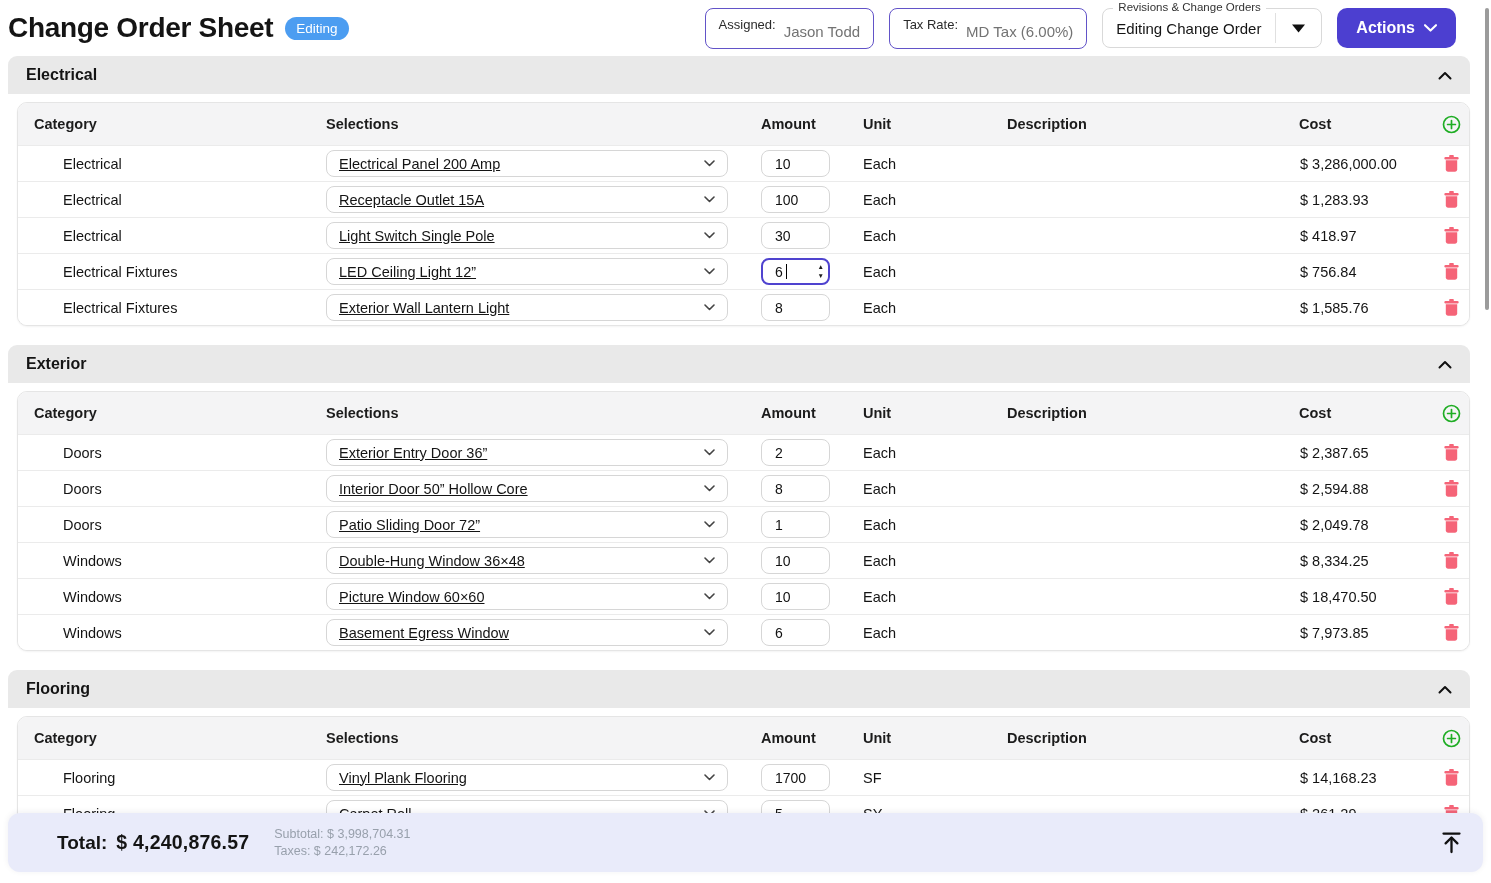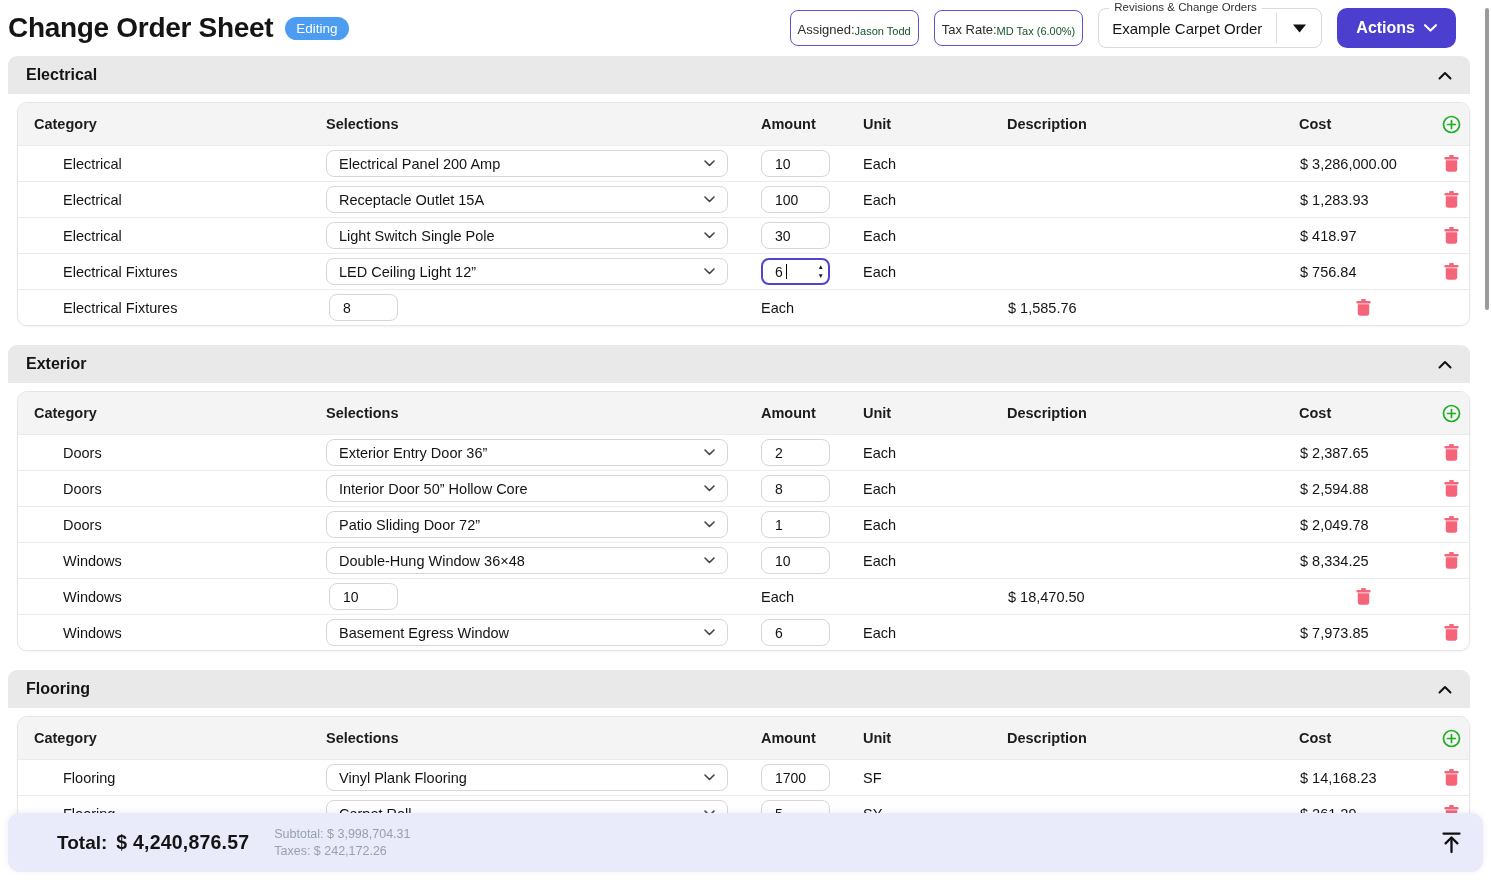--- a/index.html
+++ b/index.html
@@ -6,24 +6,24 @@
   html,body { width:1491px; height:883px; overflow:hidden; background:#fff;
     font-family:"Liberation Sans", sans-serif; color:#141414; }
   .page { position:relative; width:1491px; height:883px; }
 
   
   .topbar { height:56px; display:flex; align-items:center; padding:0 35px 0 8px; }
   .page-title { font-size:28px; font-weight:800; letter-spacing:-0.3px; }
   .badge { margin-left:12px; background:#4c9df1; color:#fff; font-size:13.5px;
     padding:4px 11px; border-radius:999px; }
   .top-controls { margin-left:auto; display:flex; align-items:center; gap:15px; }
-  .info-box { display:flex; align-items:flex-end; gap:0; border:1.4px solid #6253c8;
-    border-radius:8px; padding:8px 7px; background:#fff; cursor:pointer; }
+  .info-box { display:flex; align-items:flex-start; gap:8px; border:1.4px solid #6253c8;
+    border-radius:8px; padding:8px 13px; background:#fff; cursor:pointer; }
   .info-label { font-size:13px; color:#2b2b2b; }
-  .info-value { font-size:11px; color:#14532d;margin-top:6px; }
+  .info-value { font-size:15px; color:#737373;margin-top:6px; }
   .revisions-select { position:relative; display:flex; align-items:center;
     border:1px solid #d9d9d9; border-radius:8px; height:40px; padding-left:13px;
     min-width:220px; background:#fff; cursor:pointer; }
   .rev-legend { position:absolute; top:-8px; left:10px; background:#fff; padding:0 5px;
     font-size:11.5px; color:#333; white-space:nowrap; }
   .rev-value { font-size:15px; padding-right:14px; }
   .rev-divider { width:1px; align-self:stretch; margin:4px 0; background:#e0e0e0; }
   .rev-arrow { width:44px; display:flex; justify-content:center; align-items:center; }
   .actions-btn { display:flex; align-items:center; gap:9px; background:#4c3fd0; color:#fff;
     border:none; border-radius:10px; height:40px; padding:0 19px; font-size:16px;
@@ -43,21 +43,21 @@
     grid-template-columns:308px 432px 102px 144px 292px 135px 40px; align-items:center; }
   .thead { height:42px; background:#f4f4f5; font-weight:600; font-size:14.5px; color:#1c1c1c; }
   .th-cat { padding-left:16px; }
   .th-amt, .th-unit, .th-desc, .th-cost { padding-left:3px; }
   .th-add { display:flex; justify-content:center; }
   .add-btn { background:none; border:none; cursor:pointer; display:flex; padding:0; }
   .row { height:36px; border-top:1px solid #ebebeb; font-size:14.5px; background:#fff; }
   .cell-cat { padding-left:45px; }
   .select { width:402px; height:27px; border:1px solid #d6d6d6; border-radius:8px;
     background:#fff; display:flex; align-items:center; padding:0 12px; font-size:14.5px;
-    cursor:pointer; }
+    cursor:pointer;text-decoration:underline; }
   .select-chevron { margin-left:auto; display:flex; }
   .amount-wrap { position:relative; display:inline-block; margin-left:3px; }
   .amount-input { width:69px; height:27px; border:1px solid #d6d6d6; border-radius:8px;
     padding-left:13px; font-size:14px; font-family:inherit; color:#111; background:#fff; }
   .amount-wrap .caret, .amount-wrap .spinner { display:none; }
   .amount-wrap.focused .amount-input { border:2px solid #4f43cf; padding-left:12px; }
   .amount-wrap.focused .caret { display:block; position:absolute; left:25px; top:6px;
     width:1px; height:15px; background:#000; }
   .amount-wrap.focused .spinner { display:flex; flex-direction:column; position:absolute;
     right:6px; top:4px; font-size:6.5px; line-height:1.45; color:#1a1a1a; cursor:pointer; }
@@ -94,21 +94,21 @@
       <div class="info-box">
         <span class="info-label">Assigned:</span>
         <span class="info-value">Jason Todd</span>
       </div>
       <div class="info-box">
         <span class="info-label">Tax Rate:</span>
         <span class="info-value">MD Tax (6.00%)</span>
       </div>
       <div class="revisions-select">
         <span class="rev-legend">Revisions &amp; Change Orders</span>
-        <span class="rev-value">Example Carpet Order</span>
+        <span class="rev-value">Editing Change Order</span>
         <span class="rev-divider"></span>
         <span class="rev-arrow">
           <svg width="15" height="10" viewBox="0 0 15 10">
               <polygon points="1,1.5 14,1.5 7.5,9.5" fill="#111"></polygon>
             </svg>
         </span>
       </div>
       <button class="actions-btn">
         <span>Actions</span>
         <span style="display:flex;">
@@ -289,20 +289,30 @@
             <rect x="0.4" y="1.9" width="14.2" height="2.5" rx="1.2" fill="#f56478"></rect>
             <path d="M1.8 5.3 H13.2 V14.6 a2.1 2.1 0 0 1 -2.1 2.1 H3.9 a2.1 2.1 0 0 1 -2.1 -2.1 Z" fill="#f56478"></path>
           </svg>
         </span>
       </button>
     </div>
   </div>
 
   <div class="row">
     <div class="cell cell-cat">Electrical Fixtures</div>
+    <div class="cell cell-sel">
+      <div class="select">
+        <span>Exterior Wall Lantern Light</span>
+        <span class="select-chevron">
+          <svg width="11" height="7" viewBox="0 0 11 7">
+                        <path d="M1 1 L5.5 5.5 L10 1" stroke="#444" stroke-width="1.6" fill="none" stroke-linecap="round" stroke-linejoin="round"></path>
+                      </svg>
+        </span>
+      </div>
+    </div>
     <div class="cell cell-amt">
       <span class="amount-wrap">
         <input class="amount-input" type="text" value="8" style="">
         
         
       </span>
     </div>
     <div class="cell cell-unit">Each</div>
     <div class="cell cell-desc"></div>
     <div class="cell cell-cost">$ 1,585.76</div>
@@ -488,20 +498,30 @@
             <rect x="0.4" y="1.9" width="14.2" height="2.5" rx="1.2" fill="#f56478"></rect>
             <path d="M1.8 5.3 H13.2 V14.6 a2.1 2.1 0 0 1 -2.1 2.1 H3.9 a2.1 2.1 0 0 1 -2.1 -2.1 Z" fill="#f56478"></path>
           </svg>
         </span>
       </button>
     </div>
   </div>
 
   <div class="row">
     <div class="cell cell-cat">Windows</div>
+    <div class="cell cell-sel">
+      <div class="select">
+        <span>Picture Window 60×60</span>
+        <span class="select-chevron">
+          <svg width="11" height="7" viewBox="0 0 11 7">
+                        <path d="M1 1 L5.5 5.5 L10 1" stroke="#444" stroke-width="1.6" fill="none" stroke-linecap="round" stroke-linejoin="round"></path>
+                      </svg>
+        </span>
+      </div>
+    </div>
     <div class="cell cell-amt">
       <span class="amount-wrap">
         <input class="amount-input" type="text" value="10" style="">
         
         
       </span>
     </div>
     <div class="cell cell-unit">Each</div>
     <div class="cell cell-desc"></div>
     <div class="cell cell-cost">$ 18,470.50</div>

